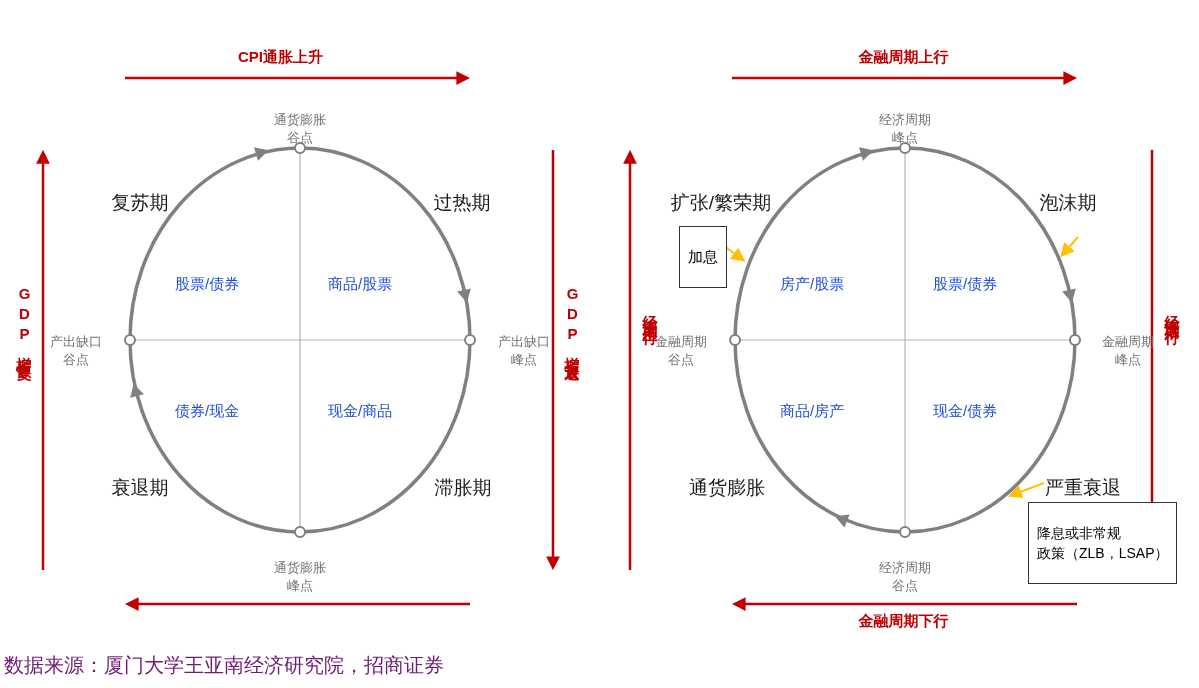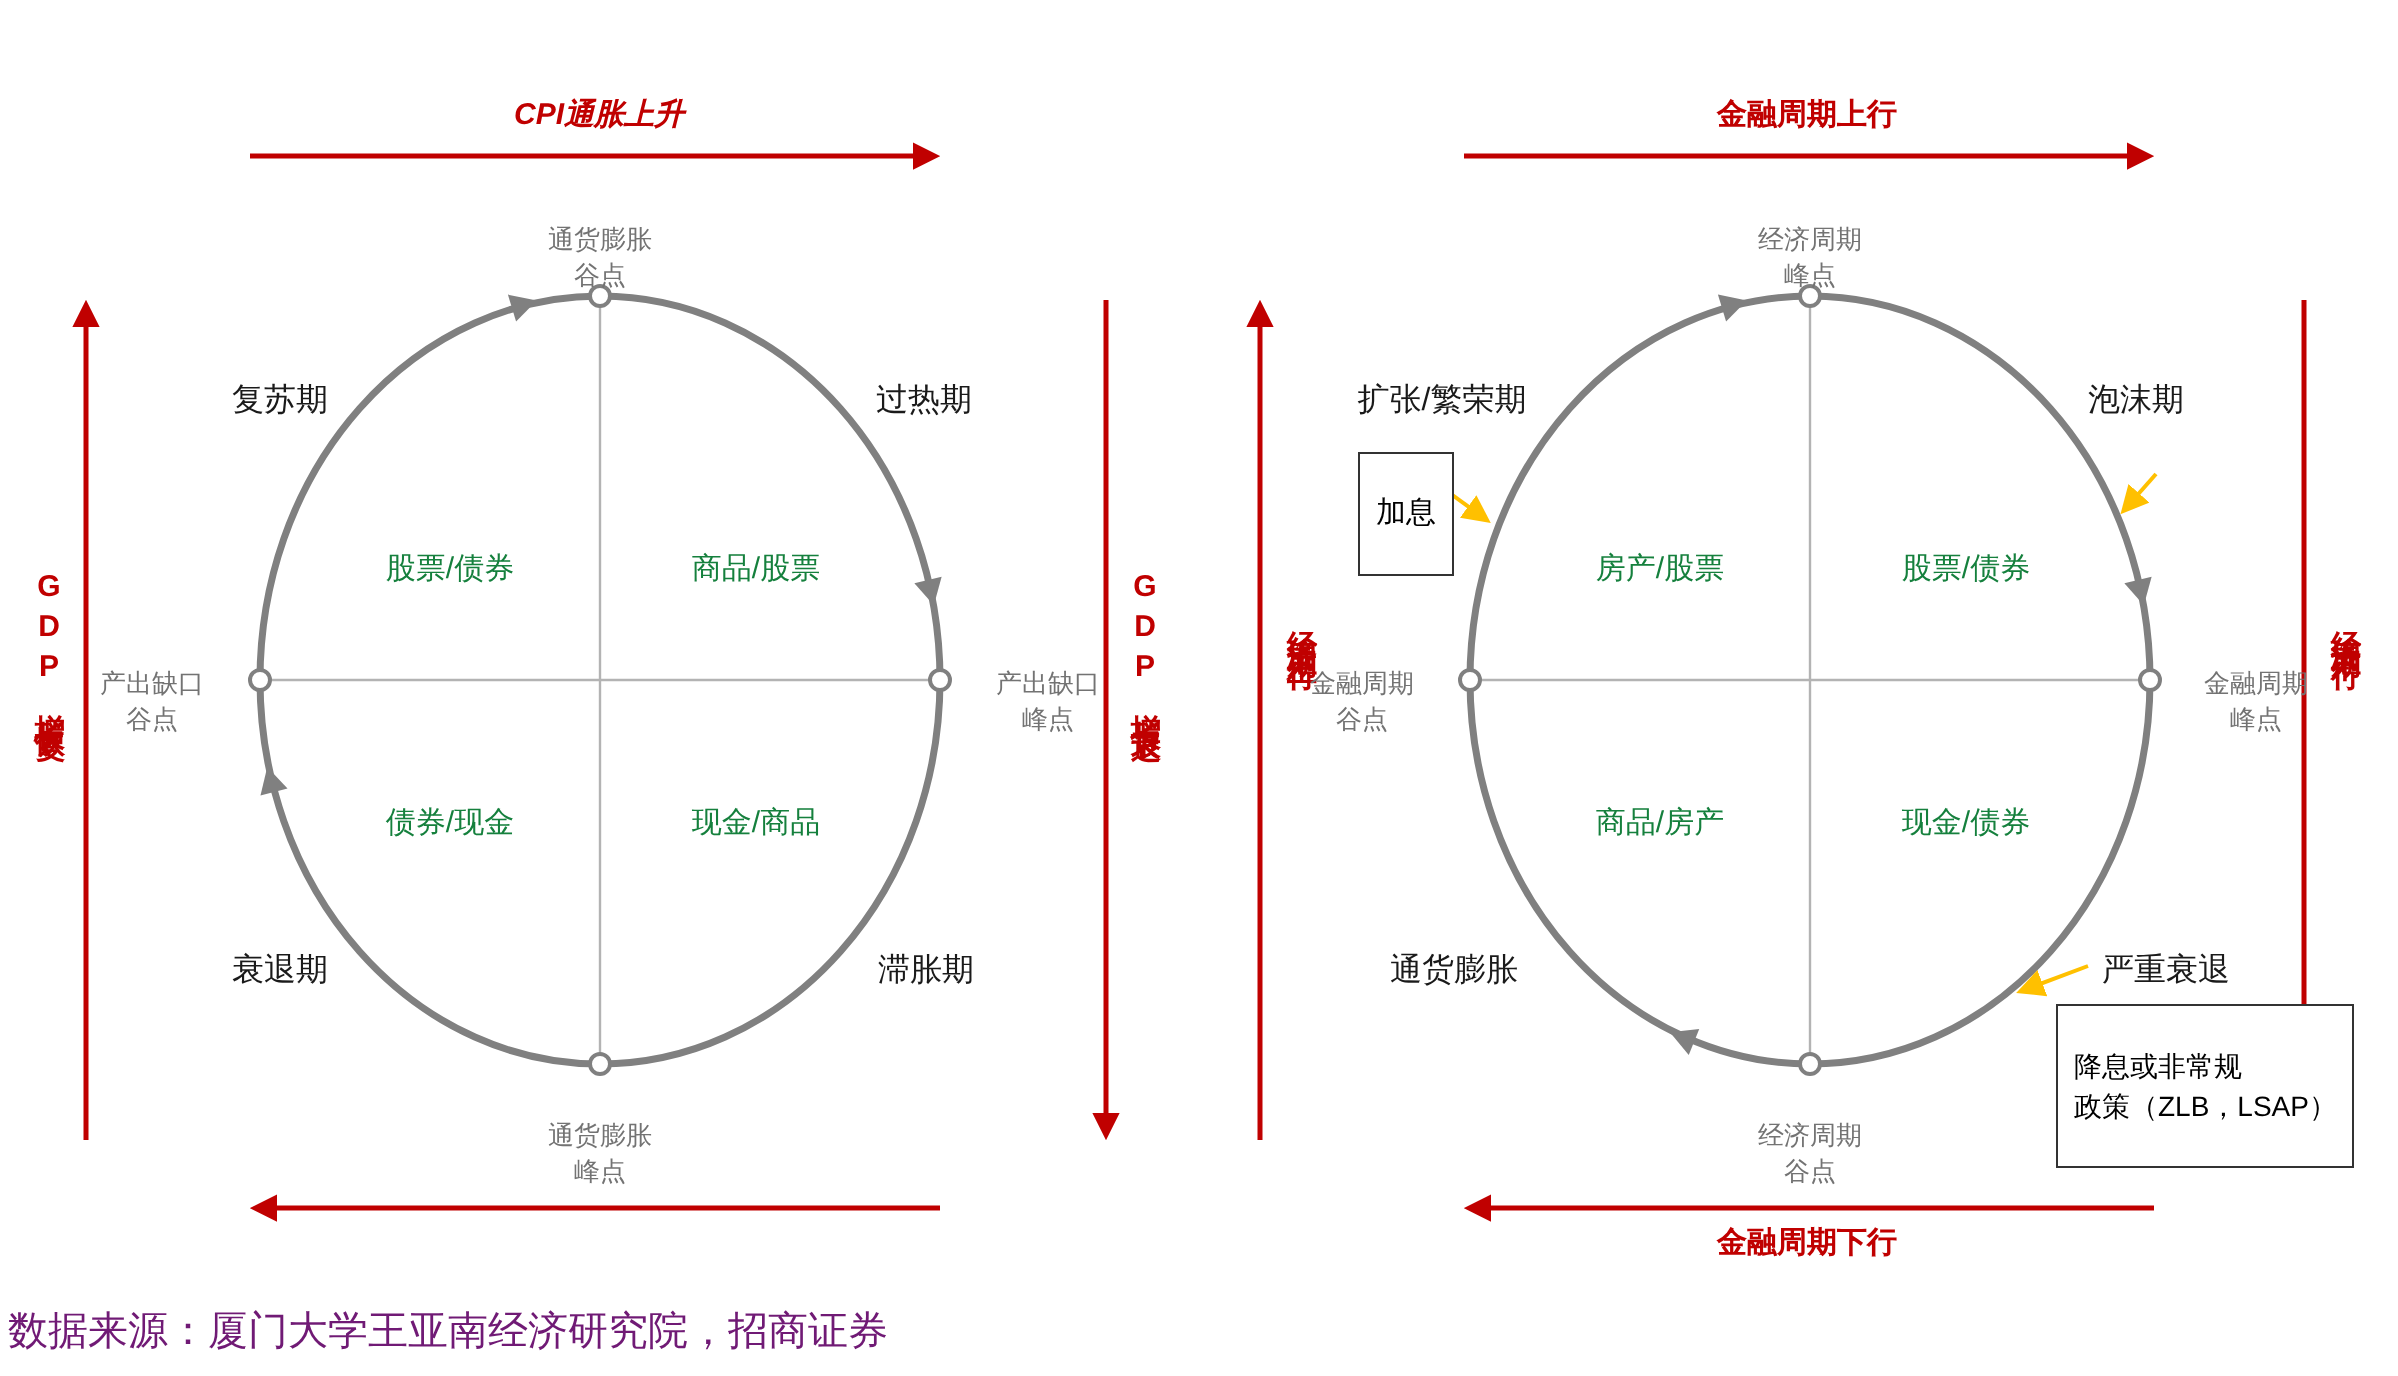--- a/index.html
+++ b/index.html
@@ -9,22 +9,22 @@
     font-family:"Liberation Sans","DejaVu Sans",sans-serif; color:#000; overflow:hidden;
   }
   #gfx { position:absolute; left:0; top:0; }
   .title { position:absolute; left:4px; top:6px; font-size:20px; color:#000; }
   .source { position:absolute; left:4px; top:652px; font-size:20px; color:#701a75; }
   .red-label { position:absolute; color:#C00000; font-weight:bold; font-size:15px; text-align:center; }
   .v-label {
     position:absolute; color:#C00000; font-weight:bold; font-size:15px;
     writing-mode:vertical-rl; text-orientation:upright; letter-spacing:3px; line-height:20px;
   }
-  .phase { position:absolute; font-size:16px; color:#1a1a1a; text-align:center; }
-  .asset { position:absolute; font-size:15px; color:#15803d; text-align:center; }
+  .phase { position:absolute; font-size:19px; color:#1a1a1a; text-align:center; }
+  .asset { position:absolute; font-size:15px; color:#1d4ed8; }
   .node-label { position:absolute; font-size:13px; color:#737373; text-align:center; line-height:18px;margin-top:11px; }
   .node-label span { display:block; }
   .ann-box {
     position:absolute; border:1px solid #333; background:#fff;
     font-size:14px; line-height:20px; padding:20px 8px; color:#000;
   }
   .ann-box span { display:block; white-space:nowrap; }
 </style>
 </head>
 <body>
@@ -88,21 +88,21 @@
       <g stroke="#FFC000" stroke-width="2">
         <line x1="720" y1="243" x2="742" y2="259" marker-end="url(#ah-yellow)"></line>
         <line x1="1078" y1="237" x2="1063" y2="254" marker-end="url(#ah-yellow)"></line>
         <line x1="1044" y1="483" x2="1012" y2="495" marker-end="url(#ah-yellow)"></line>
       </g>
     </g>
   </svg>
 
   <div class="source">数据来源：厦门大学王亚南经济研究院，招商证券</div>
 
-  <div class="red-label" style="left:128px; top:48px; width:343px;font-style:italic;">CPI通胀上升</div>
+  <div class="red-label" style="left:109px; top:48px; width:343px;">CPI通胀上升</div>
   <div class="v-label" style="left:14px; top:285px;">GDP增长恢复</div>
   <div class="v-label" style="left:562px; top:285px;">GDP增长衰退</div>
 
   <div class="phase" style="left:95px; top:190px; width:90px;">复苏期</div>
   <div class="phase" style="left:417px; top:190px; width:90px;">过热期</div>
   <div class="phase" style="left:95px; top:475px; width:90px;">衰退期</div>
   <div class="phase" style="left:418px; top:475px; width:90px;">滞胀期</div>
 
   <div class="asset" style="left:175px; top:275px; width:100px;">股票/债券</div>
   <div class="asset" style="left:328px; top:275px; width:100px;">商品/股票</div>

